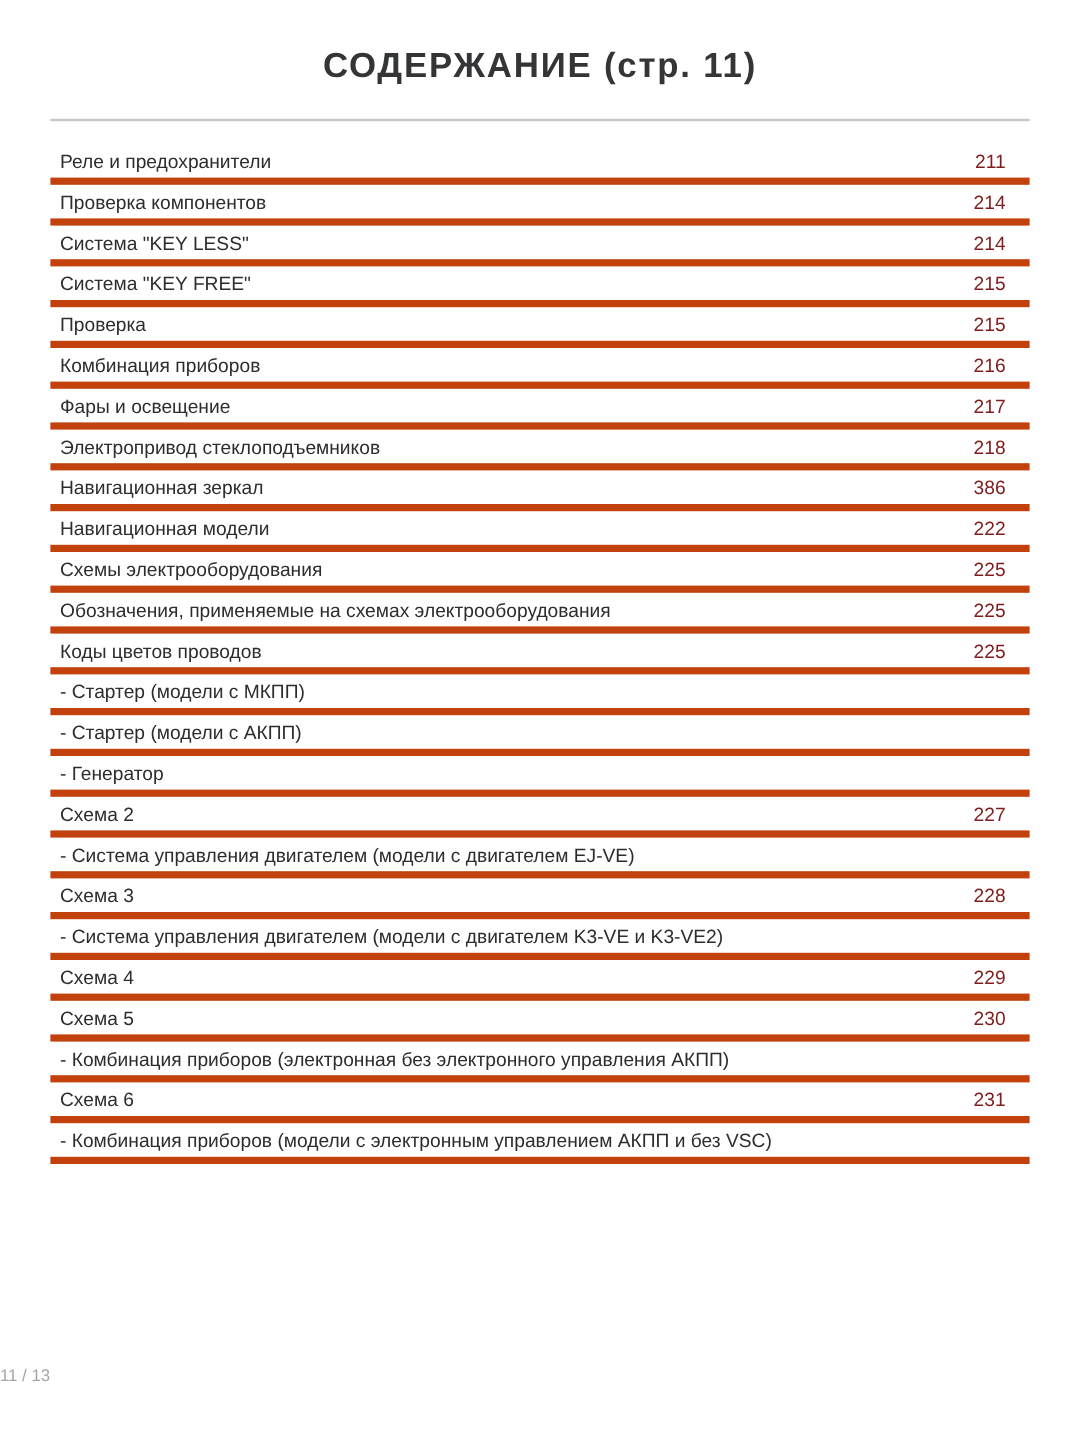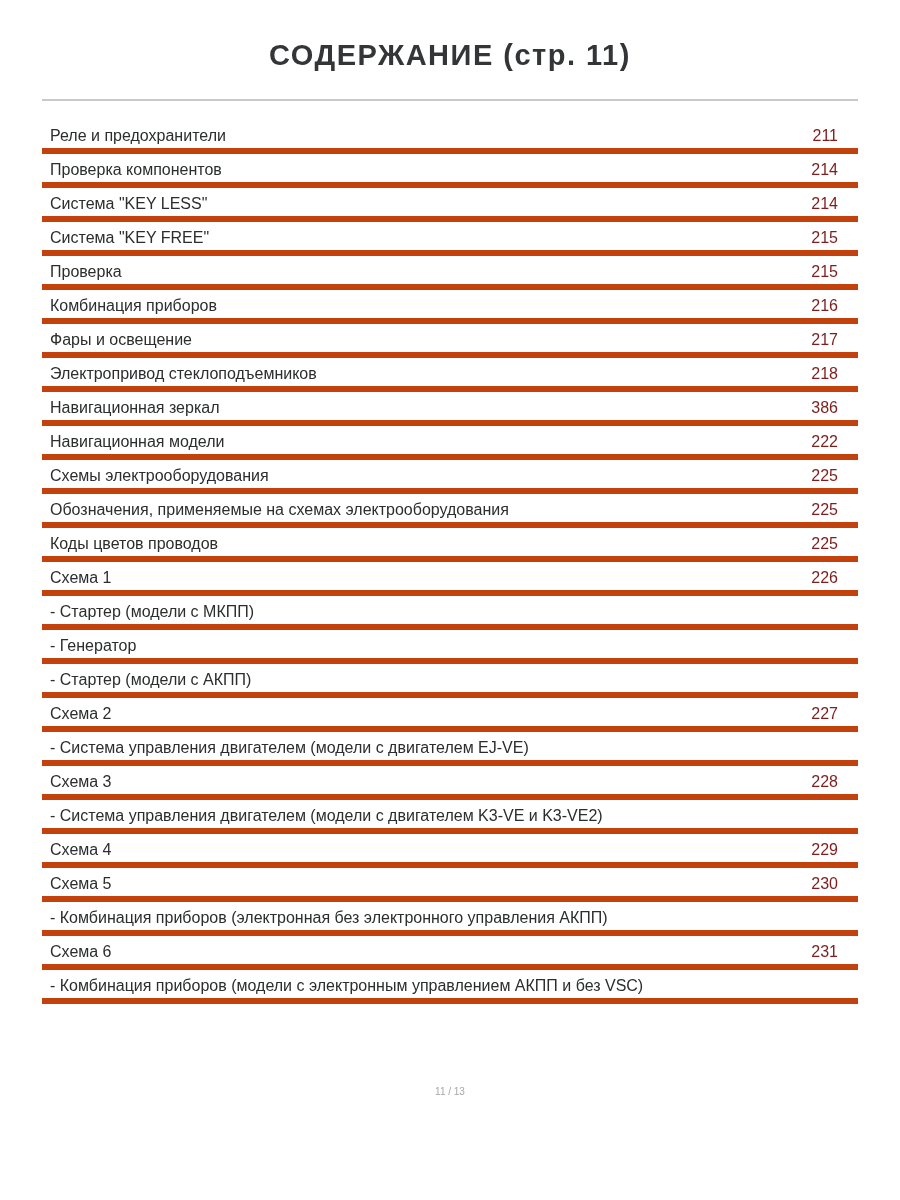--- a/index.html
+++ b/index.html
@@ -57,23 +57,22 @@
   .toc-page {
     font-size: 16px;
     color: #7f1d1d;
     flex-shrink: 0;
     padding-left: 16px;
   }
   .footer {
     position: absolute;
     left: 0;
     right: 0;
-    top: 1086px;
-    text-align: center;
-    font-size: 10px;
+    top: 1138px;
+    font-size: 14px;
     color: #a5a7a9;
   }
 </style>
 </head>
 <body>
 
 <div class="page">
 
   <div class="title">СОДЕРЖАНИЕ (стр. 11)</div>
 
@@ -139,37 +138,33 @@
   <div class="toc-row">
     <span class="toc-label">Обозначения, применяемые на схемах электрооборудования</span>
     <span class="toc-page">225</span>
   </div>
 
   <div class="toc-row">
     <span class="toc-label">Коды цветов проводов</span>
     <span class="toc-page">225</span>
   </div>
 
-  <div class="toc-row">
-    <span class="toc-label">Схема 1</span>
-    <span class="toc-page">226</span>
-  </div>
 
   <div class="toc-row">
     <span class="toc-label">- Стартер (модели с МКПП)</span>
     <span class="toc-page"></span>
   </div>
 
   <div class="toc-row">
+    <span class="toc-label">- Стартер (модели с АКПП)</span>
+    <span class="toc-page"></span>
+  </div>
+
+  <div class="toc-row">
     <span class="toc-label">- Генератор</span>
-    <span class="toc-page"></span>
-  </div>
-
-  <div class="toc-row">
-    <span class="toc-label">- Стартер (модели с АКПП)</span>
     <span class="toc-page"></span>
   </div>
 
   <div class="toc-row">
     <span class="toc-label">Схема 2</span>
     <span class="toc-page">227</span>
   </div>
 
   <div class="toc-row">
     <span class="toc-label">- Система управления двигателем (модели с двигателем EJ-VE)</span>

